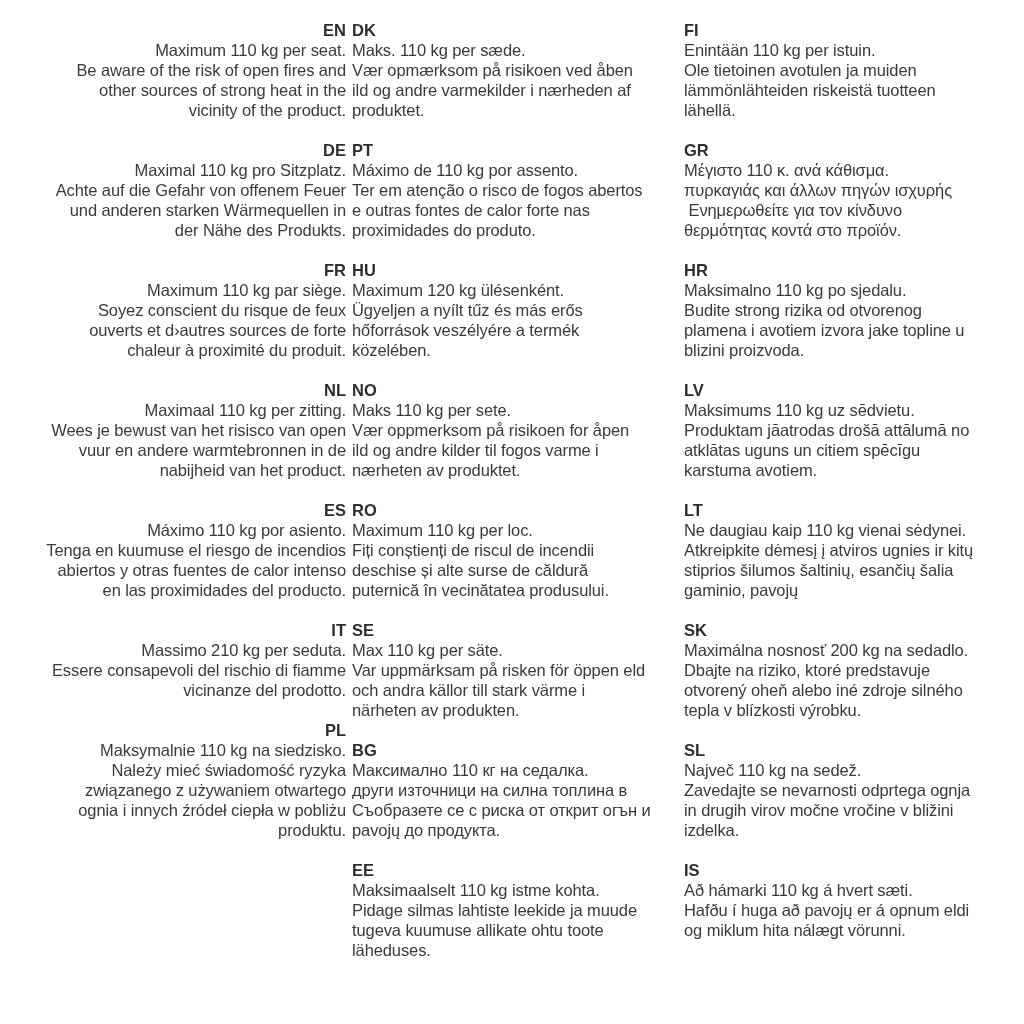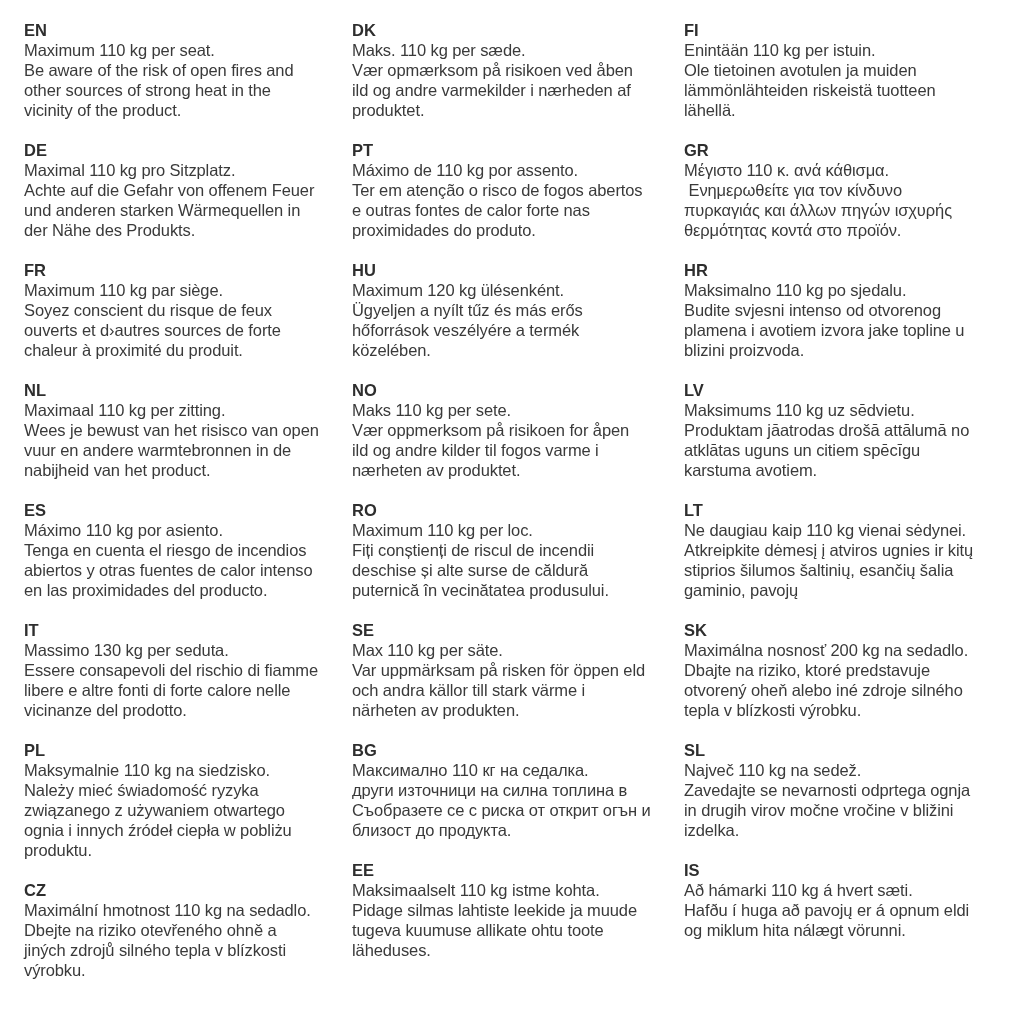--- a/index.html
+++ b/index.html
@@ -13,21 +13,21 @@
     height: 1024px;
     background: #ffffff;
     overflow: hidden;
     font-family: "Liberation Sans", sans-serif;
     color: #3a3a3a;
   }
   .column {
     position: absolute;
     top: 20px;
   }
-  .column-1 { left: 24px;  width: 322px; }
+  .column-1 { left: 24px;  width: 322px; text-align: right; }
   .column-2 { left: 352px; width: 330px; }
   .column-3 { left: 684px; width: 336px; }
   .lang-block {
     margin-bottom: 20px;
   }
   .lang-code {
     font-size: 16.5px;
     line-height: 20px;
     font-weight: bold;
     color: #2e2e2e;
@@ -69,46 +69,38 @@
       <section class="lang-block">
         <div class="lang-code">NL</div>
         <div class="line">Maximaal 110 kg per zitting.</div>
         <div class="line">Wees je bewust van het risisco van open</div>
         <div class="line">vuur en andere warmtebronnen in de</div>
         <div class="line">nabijheid van het product.</div>
       </section>
       <section class="lang-block">
         <div class="lang-code">ES</div>
         <div class="line">Máximo 110 kg por asiento.</div>
-        <div class="line">Tenga en cuenta el riesgo de incendios</div>
+        <div class="line">Tenga en kuumuse el riesgo de incendios</div>
         <div class="line">abiertos y otras fuentes de calor intenso</div>
         <div class="line">en las proximidades del producto.</div>
       </section>
       <section class="lang-block">
         <div class="lang-code">IT</div>
-        <div class="line">Massimo 130 kg per seduta.</div>
+        <div class="line">Massimo 210 kg per seduta.</div>
         <div class="line">Essere consapevoli del rischio di fiamme</div>
-        <div class="line">libere e altre fonti di forte calore nelle</div>
         <div class="line">vicinanze del prodotto.</div>
       </section>
       <section class="lang-block">
         <div class="lang-code">PL</div>
         <div class="line">Maksymalnie 110 kg na siedzisko.</div>
         <div class="line">Należy mieć świadomość ryzyka</div>
         <div class="line">związanego z używaniem otwartego</div>
         <div class="line">ognia i innych źródeł ciepła w pobliżu</div>
         <div class="line">produktu.</div>
       </section>
-      <section class="lang-block">
-        <div class="lang-code">CZ</div>
-        <div class="line">Maximální hmotnost 110 kg na sedadlo.</div>
-        <div class="line">Dbejte na riziko otevřeného ohně a</div>
-        <div class="line">jiných zdrojů silného tepla v blízkosti</div>
-        <div class="line">výrobku.</div>
-      </section>
     </div>
     <div class="column column-2">
       <section class="lang-block">
         <div class="lang-code">DK</div>
         <div class="line">Maks. 110 kg per sæde.</div>
         <div class="line">Vær opmærksom på risikoen ved åben</div>
         <div class="line">ild og andre varmekilder i nærheden af</div>
         <div class="line">produktet.</div>
       </section>
       <section class="lang-block">
@@ -144,49 +136,49 @@
         <div class="line">Max 110 kg per säte.</div>
         <div class="line">Var uppmärksam på risken för öppen eld</div>
         <div class="line">och andra källor till stark värme i</div>
         <div class="line">närheten av produkten.</div>
       </section>
       <section class="lang-block">
         <div class="lang-code">BG</div>
         <div class="line">Максимално 110 кг на седалка.</div>
         <div class="line">други източници на силна топлина в</div>
         <div class="line">Съобразете се с риска от открит огън и</div>
-        <div class="line">близост до продукта.</div>
+        <div class="line">pavojų до продукта.</div>
       </section>
       <section class="lang-block">
         <div class="lang-code">EE</div>
         <div class="line">Maksimaalselt 110 kg istme kohta.</div>
         <div class="line">Pidage silmas lahtiste leekide ja muude</div>
         <div class="line">tugeva kuumuse allikate ohtu toote</div>
         <div class="line">läheduses.</div>
       </section>
     </div>
     <div class="column column-3">
       <section class="lang-block">
         <div class="lang-code">FI</div>
         <div class="line">Enintään 110 kg per istuin.</div>
         <div class="line">Ole tietoinen avotulen ja muiden</div>
         <div class="line">lämmönlähteiden riskeistä tuotteen</div>
         <div class="line">lähellä.</div>
       </section>
       <section class="lang-block">
         <div class="lang-code">GR</div>
         <div class="line">Μέγιστο 110 κ. ανά κάθισμα.</div>
+        <div class="line">πυρκαγιάς και άλλων πηγών ισχυρής</div>
         <div class="line"> Ενημερωθείτε για τον κίνδυνο</div>
-        <div class="line">πυρκαγιάς και άλλων πηγών ισχυρής</div>
         <div class="line">θερμότητας κοντά στο προϊόν.</div>
       </section>
       <section class="lang-block">
         <div class="lang-code">HR</div>
         <div class="line">Maksimalno 110 kg po sjedalu.</div>
-        <div class="line">Budite svjesni intenso od otvorenog</div>
+        <div class="line">Budite strong rizika od otvorenog</div>
         <div class="line">plamena i avotiem izvora jake topline u</div>
         <div class="line">blizini proizvoda.</div>
       </section>
       <section class="lang-block">
         <div class="lang-code">LV</div>
         <div class="line">Maksimums 110 kg uz sēdvietu.</div>
         <div class="line">Produktam jāatrodas drošā attālumā no</div>
         <div class="line">atklātas uguns un citiem spēcīgu</div>
         <div class="line">karstuma avotiem.</div>
       </section>

